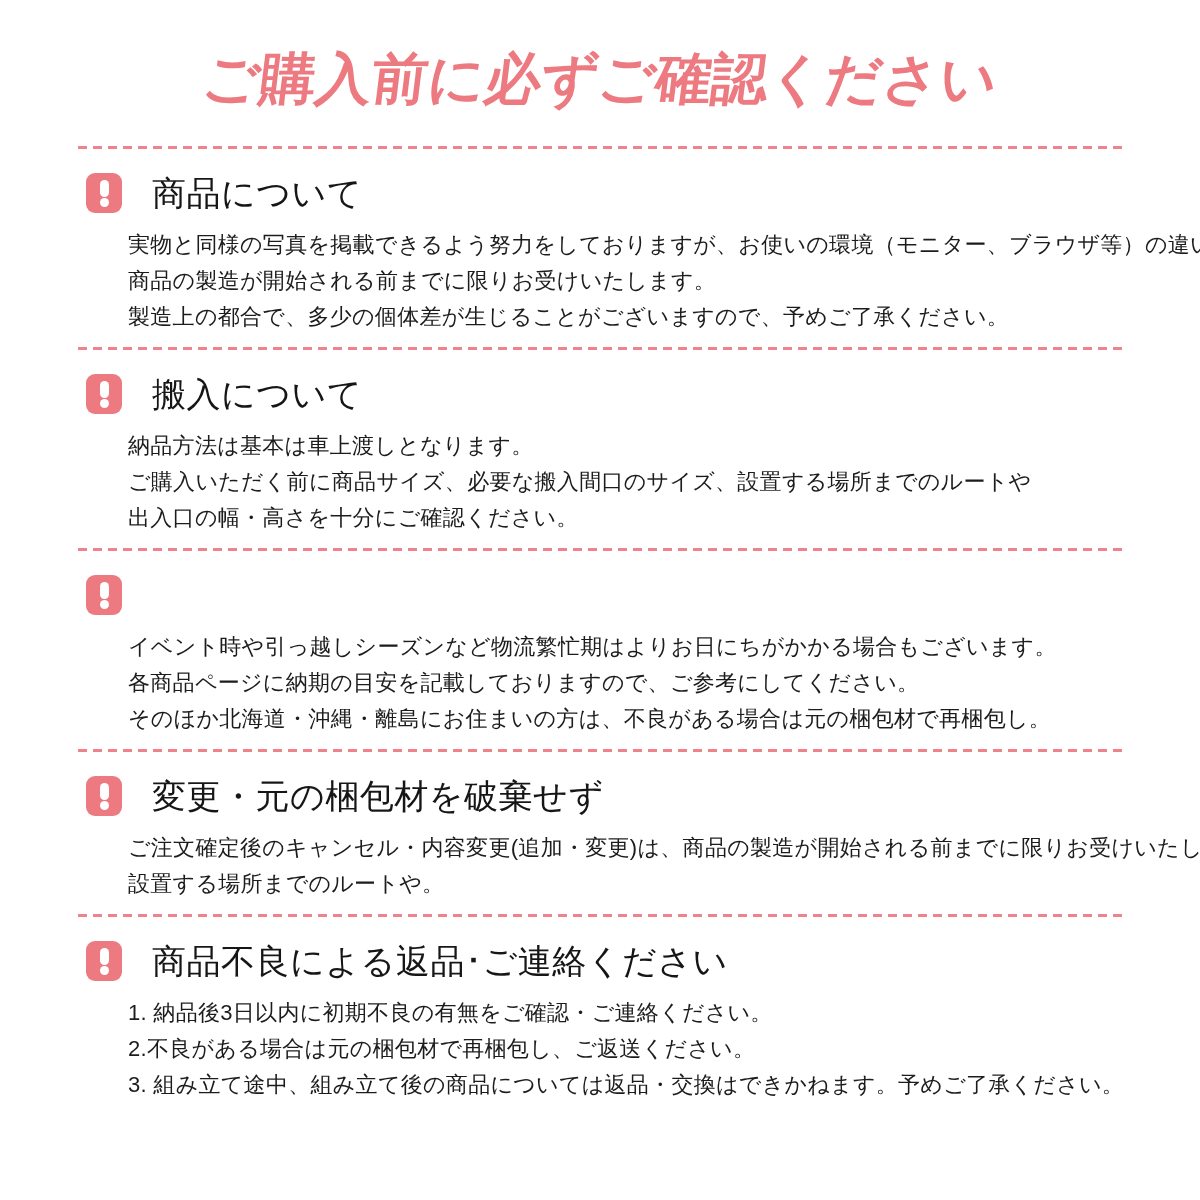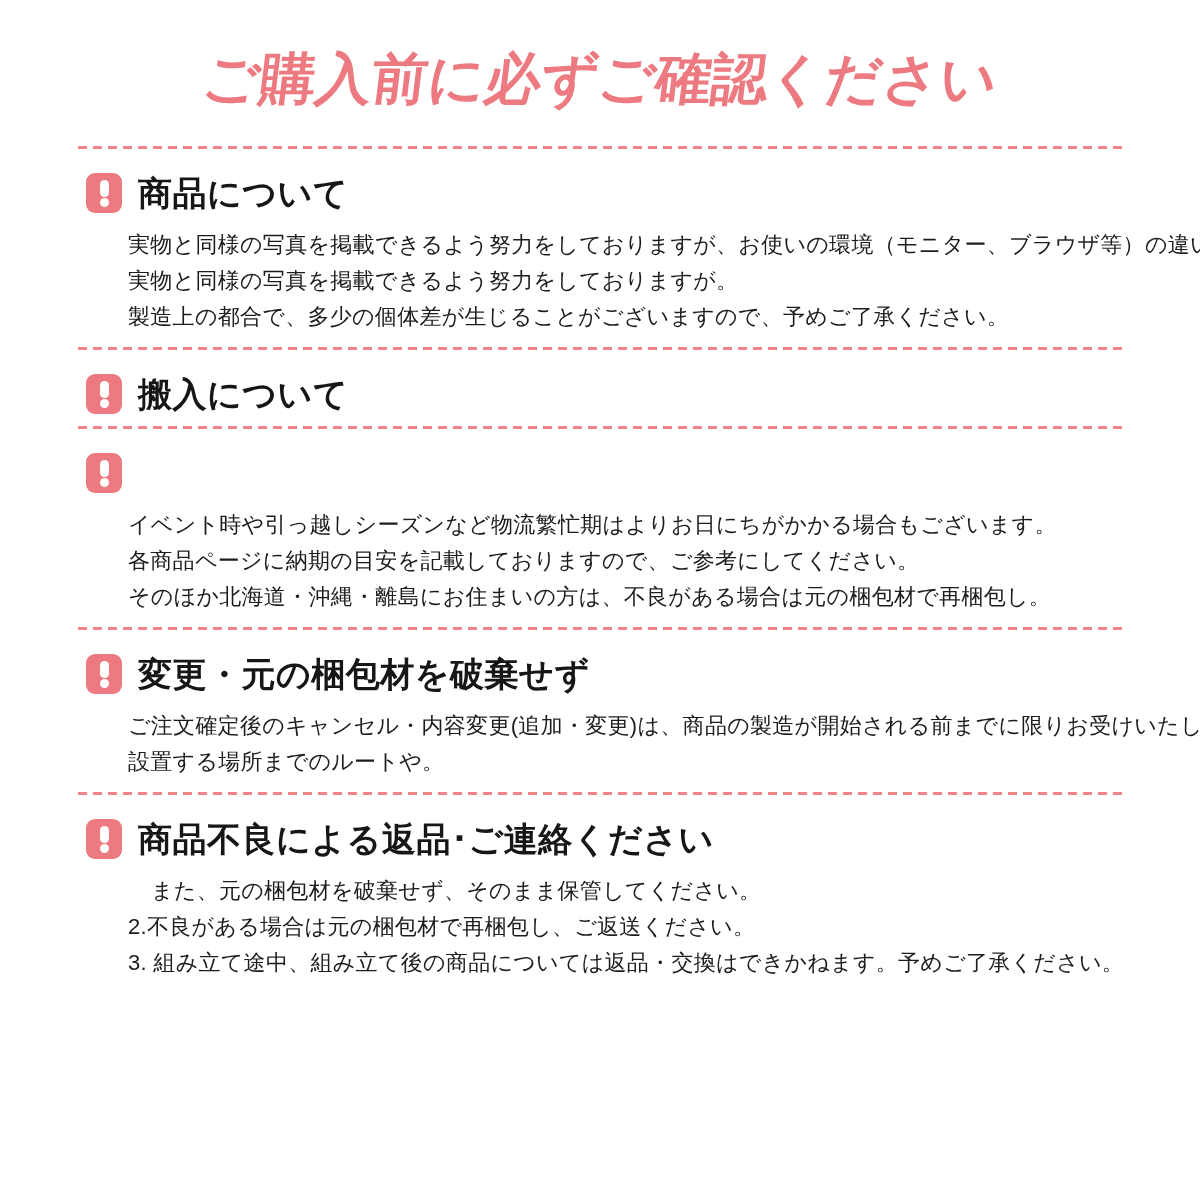--- a/index.html
+++ b/index.html
@@ -72,24 +72,24 @@
     position: absolute;
     left: 50%;
     bottom: 6px;
     width: 9px;
     height: 9px;
     margin-left: -4.5px;
     border-radius: 50%;
     background: #ffffff;
   }
   h2 {
-    margin: 0;
+    margin: 14px;
     font-size: 34px;
     line-height: 38px;
-    font-weight: 700;
+    font-weight: 400;
     color: #161616;
     white-space: nowrap;
     letter-spacing: 0.5px;
   }
   .body {
     margin-top: 14px;
     padding-left: 50px;
   }
   .body p {
     margin: 0;
@@ -116,34 +116,39 @@
   <section>
     <div class="heading-row">
       <span class="excl-icon">
           <span class="bar"></span>
           <span class="dot"></span>
         </span>
       <h2>商品について</h2>
     </div>
     <div class="body">
       <p>実物と同様の写真を掲載できるよう努力をしておりますが、お使いの環境（モニター、ブラウザ等）の違いにより、</p>
-      <p>実物と同様の写真を掲載できるよう努力をしておりますが。</p>
+      <p>商品の製造が開始される前までに限りお受けいたします。</p>
       <p>製造上の都合で、多少の個体差が生じることがございますので、予めご了承ください。</p>
     </div>
   </section>
 
   <div class="divider"></div>
 
   <section>
     <div class="heading-row">
       <span class="excl-icon">
           <span class="bar"></span>
           <span class="dot"></span>
         </span>
       <h2>搬入について</h2>
+    </div>
+    <div class="body">
+      <p>納品方法は基本は車上渡しとなります。</p>
+      <p>ご購入いただく前に商品サイズ、必要な搬入間口のサイズ、設置する場所までのルートや</p>
+      <p>出入口の幅・高さを十分にご確認ください。</p>
     </div>
   </section>
 
   <div class="divider"></div>
 
   <section>
     <div class="heading-row">
       <span class="excl-icon">
           <span class="bar"></span>
           <span class="dot"></span>
@@ -176,19 +181,19 @@
 
   <section>
     <div class="heading-row">
       <span class="excl-icon">
           <span class="bar"></span>
           <span class="dot"></span>
         </span>
       <h2>商品不良による返品･ご連絡ください</h2>
     </div>
     <div class="body">
-      <p class="indent">また、元の梱包材を破棄せず、そのまま保管してください。</p>
+      <p>1. 納品後3日以内に初期不良の有無をご確認・ご連絡ください。</p>
       <p>2.不良がある場合は元の梱包材で再梱包し、ご返送ください。</p>
       <p>3. 組み立て途中、組み立て後の商品については返品・交換はできかねます。予めご了承ください。</p>
     </div>
   </section>
 
 </div>
 
 </body></html>

